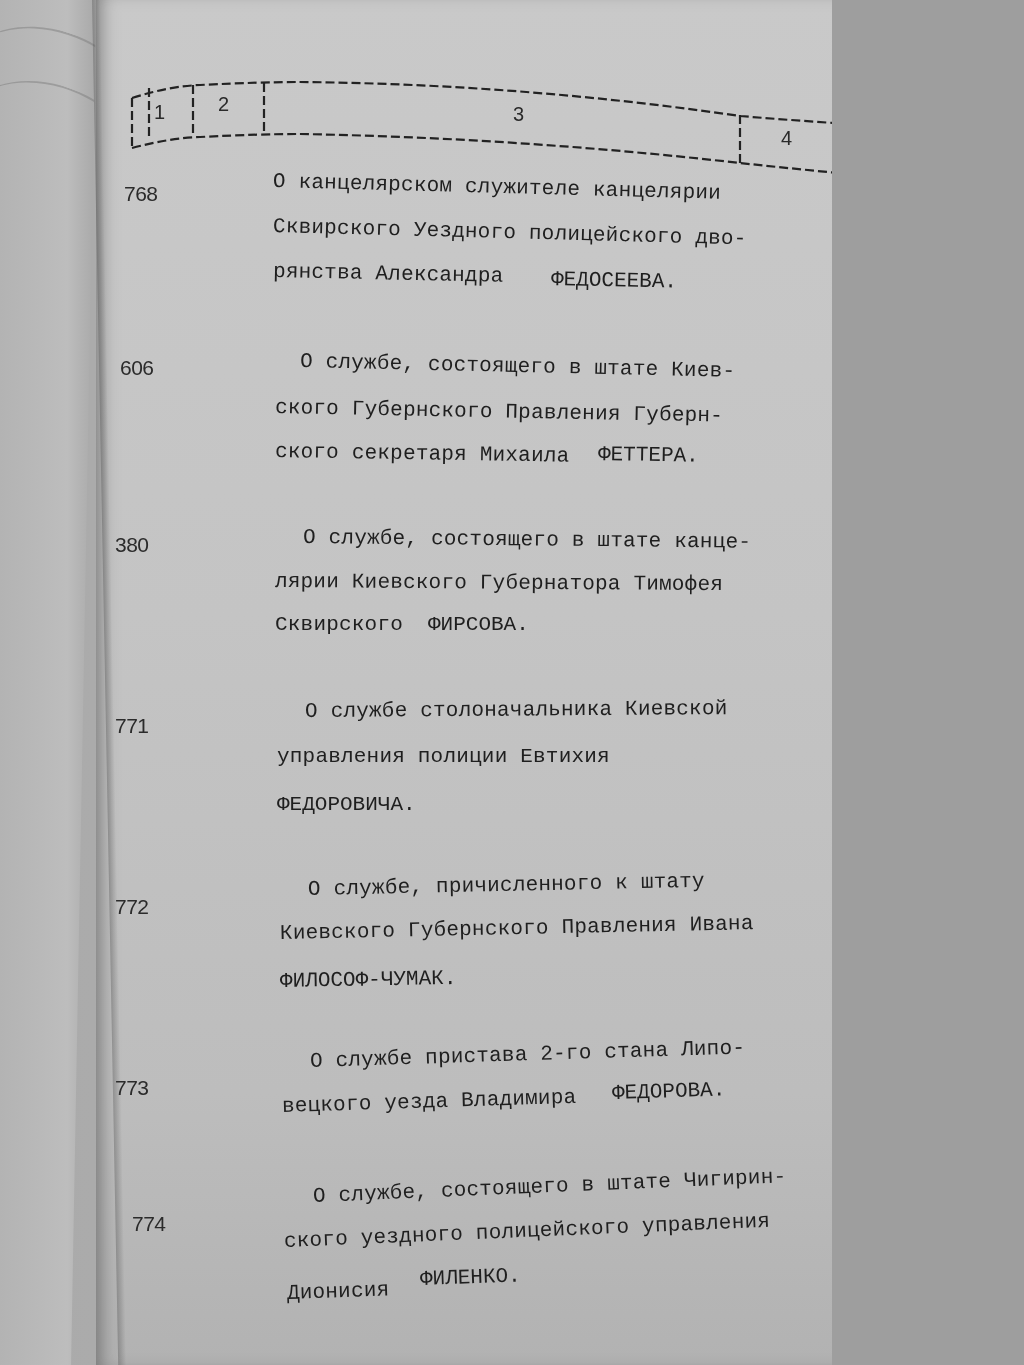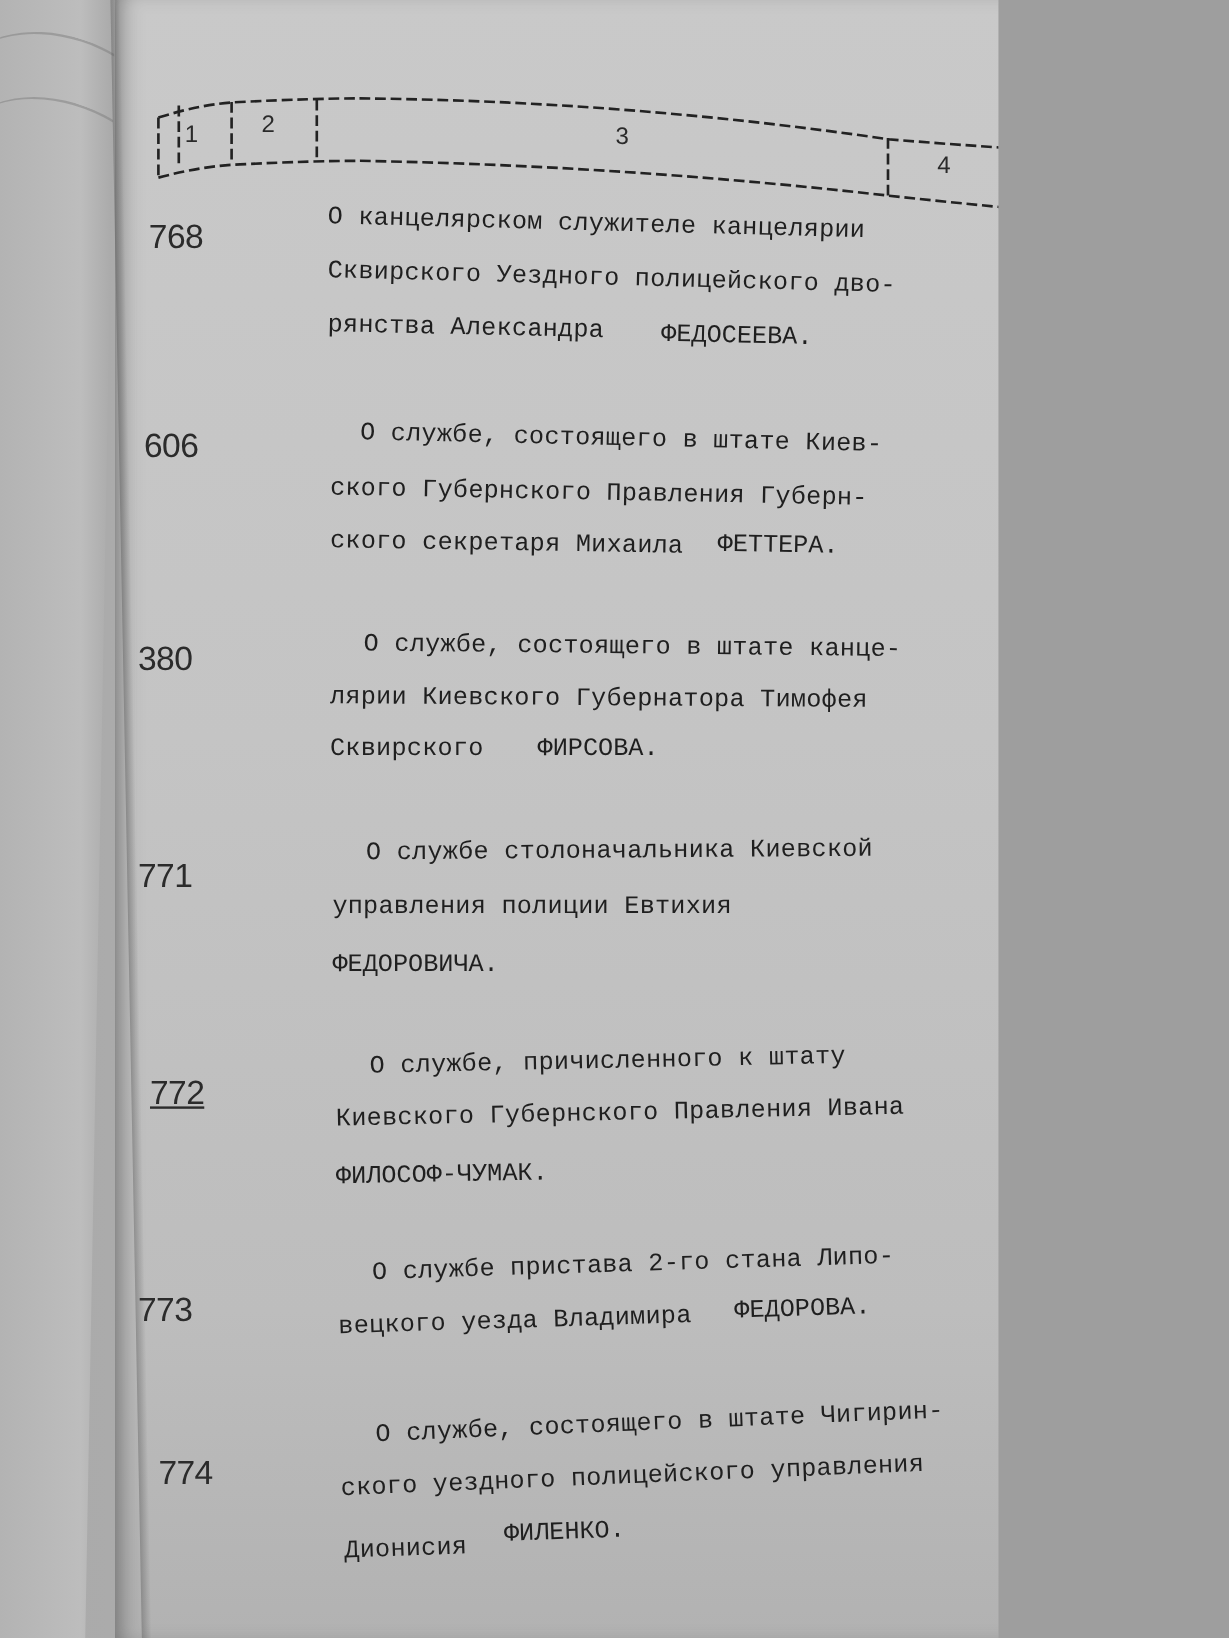--- a/index.html
+++ b/index.html
@@ -81,21 +81,21 @@
     }
 
     .entry {
       position: absolute;
       left: 0;
       width: 1024px;
     }
     .entry-num {
       position: absolute;
       font-family: "Liberation Sans", "DejaVu Sans", sans-serif;
-      font-size: 28px;
+      font-size: 21px;
       color: #2b2b2b;
       letter-spacing: -0.5px;
     }
     .entry-line {
       position: absolute;
       font-size: 21px;
       white-space: nowrap;
       transform-origin: left center;
     }
     .surname { letter-spacing: 0; }
@@ -153,32 +153,32 @@
     <span class="entry-line typed" style="left:275px; top:396px; transform:rotate(1.1deg);">ского Губернского Правления Губерн-</span>
     <span class="entry-line typed" style="left:275px; top:440px; transform:rotate(0.9deg);">ского секретаря Михаила</span>
     <span class="entry-line typed surname" style="left:598px; top:443px; transform:rotate(0.9deg);">ФЕТТЕРА.</span>
   </div>
 
   <div class="entry">
     <span class="entry-num" style="left:115px; top:533px;">380</span>
     <span class="entry-line typed" style="left:303px; top:526px; transform:rotate(0.6deg);">О службе, состоящего в штате канце-</span>
     <span class="entry-line typed" style="left:275px; top:570px; transform:rotate(0.4deg);">лярии Киевского Губернатора Тимофея</span>
     <span class="entry-line typed" style="left:275px; top:613px;">Сквирского</span>
-    <span class="entry-line typed surname" style="left:448px; top:613px;">ФИРСОВА.</span>
+    <span class="entry-line typed surname" style="left:428px; top:613px;">ФИРСОВА.</span>
   </div>
 
   <div class="entry">
     <span class="entry-num" style="left:115px; top:714px;">771</span>
     <span class="entry-line typed" style="left:305px; top:700px; transform:rotate(-0.4deg);">О службе столоначальника Киевской</span>
     <span class="entry-line typed" style="left:277px; top:745px;">управления полиции Евтихия</span>
     <span class="entry-line typed surname" style="left:277px; top:793px;">ФЕДОРОВИЧА.</span>
   </div>
 
   <div class="entry">
-    <span class="entry-num" style="left:125px; top:895px;text-decoration:underline;">772</span>
+    <span class="entry-num" style="left:115px; top:895px;">772</span>
     <span class="entry-line typed" style="left:308px; top:878px; transform:rotate(-1.2deg);">О службе, причисленного к штату</span>
     <span class="entry-line typed" style="left:280px; top:922px; transform:rotate(-1.2deg);">Киевского Губернского Правления Ивана</span>
     <span class="entry-line typed surname" style="left:280px; top:970px; transform:rotate(-1deg);">ФИЛОСОФ-ЧУМАК.</span>
   </div>
 
   <div class="entry">
     <span class="entry-num" style="left:115px; top:1076px;">773</span>
     <span class="entry-line typed" style="left:310px; top:1050px; transform:rotate(-1.8deg);">О службе пристава 2-го стана Липо-</span>
     <span class="entry-line typed" style="left:282px; top:1095px; transform:rotate(-1.8deg);">вецкого уезда Владимира</span>
     <span class="entry-line typed surname" style="left:612px; top:1082px; transform:rotate(-1.8deg);">ФЕДОРОВА.</span>

